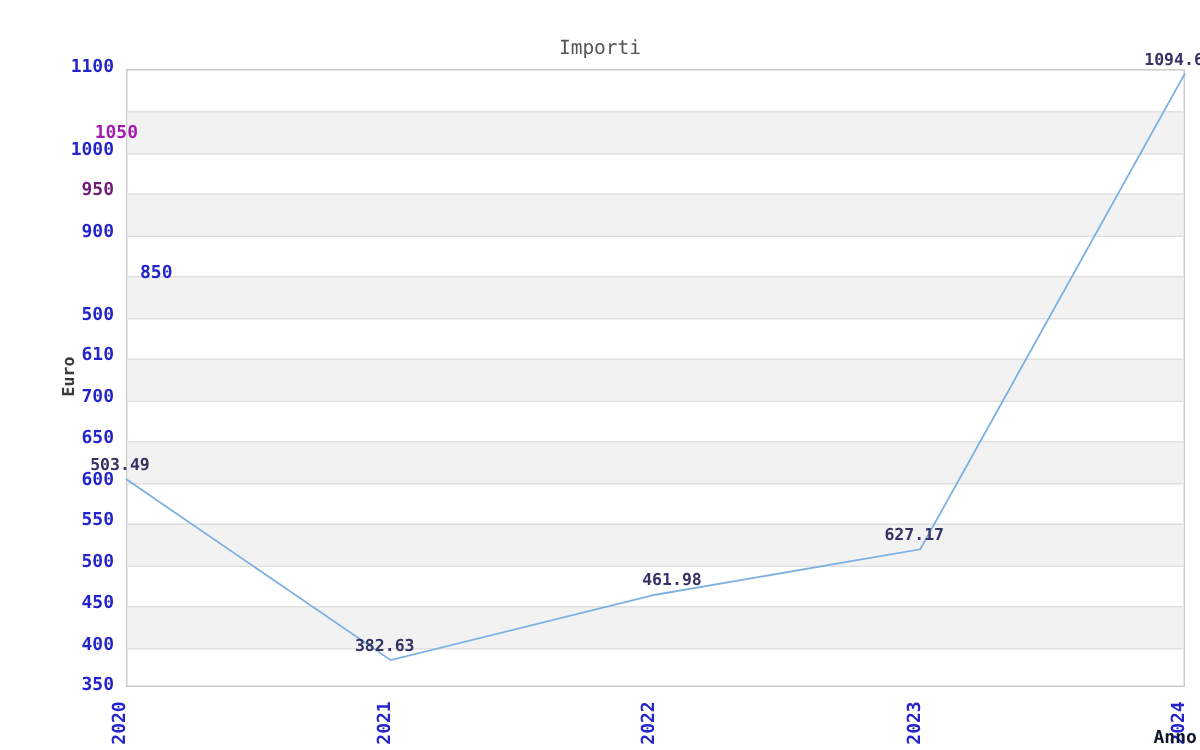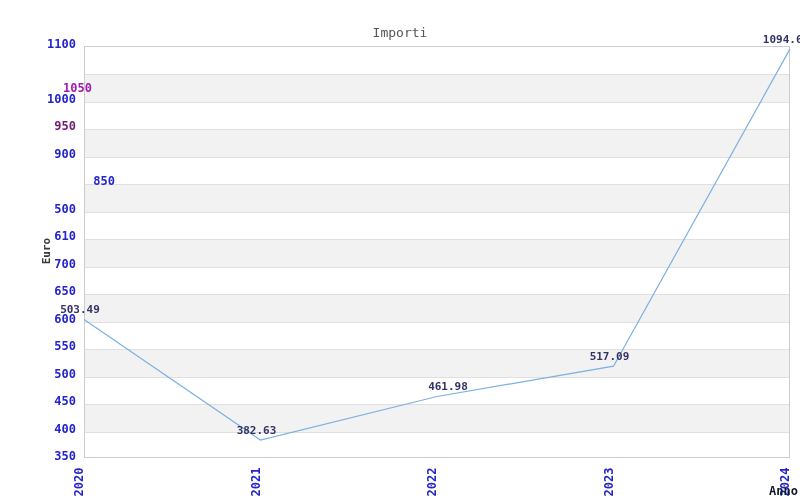--- a/index.html
+++ b/index.html
@@ -104,19 +104,19 @@
       <div class="ytick" style="top: 421.533px; color: rgb(36, 36, 204);">400</div>
       <div class="ytick" style="top: 449px; color: rgb(36, 36, 204);">350</div>
       <div class="xtick" style="left: 79px; top: 482px; color: rgb(36, 36, 204);">2020</div>
       <div class="xtick" style="left: 255.5px; top: 482px; color: rgb(36, 36, 204);">2021</div>
       <div class="xtick" style="left: 432px; top: 482px; color: rgb(36, 36, 204);">2022</div>
       <div class="xtick" style="left: 608.5px; top: 482px; color: rgb(36, 36, 204);">2023</div>
       <div class="xtick" style="left: 785px; top: 482px; color: rgb(36, 36, 204);">2024</div>
       <div class="pointlabel" style="left: 80px; top: 303.37px; color: rgb(51, 51, 102);">503.49</div>
       <div class="pointlabel" style="left: 256.5px; top: 424.075px; color: rgb(51, 51, 102);">382.63</div>
       <div class="pointlabel" style="left: 448px; top: 380.486px; color: rgb(51, 51, 102);">461.98</div>
-      <div class="pointlabel" style="left: 609.5px; top: 350.212px; color: rgb(51, 51, 102);">517.09</div>
+      <div class="pointlabel" style="left: 609.5px; top: 350.212px; color: rgb(51, 51, 102);">627.17</div>
       <div class="pointlabel" style="left: 786px; top: 32.9334px; color: rgb(51, 51, 102);">1094.66</div>
     </div>
 
   <div class="ylabel">Euro</div>
   <div class="xlabel">Anno</div>
 </div>
 
 </body></html>

